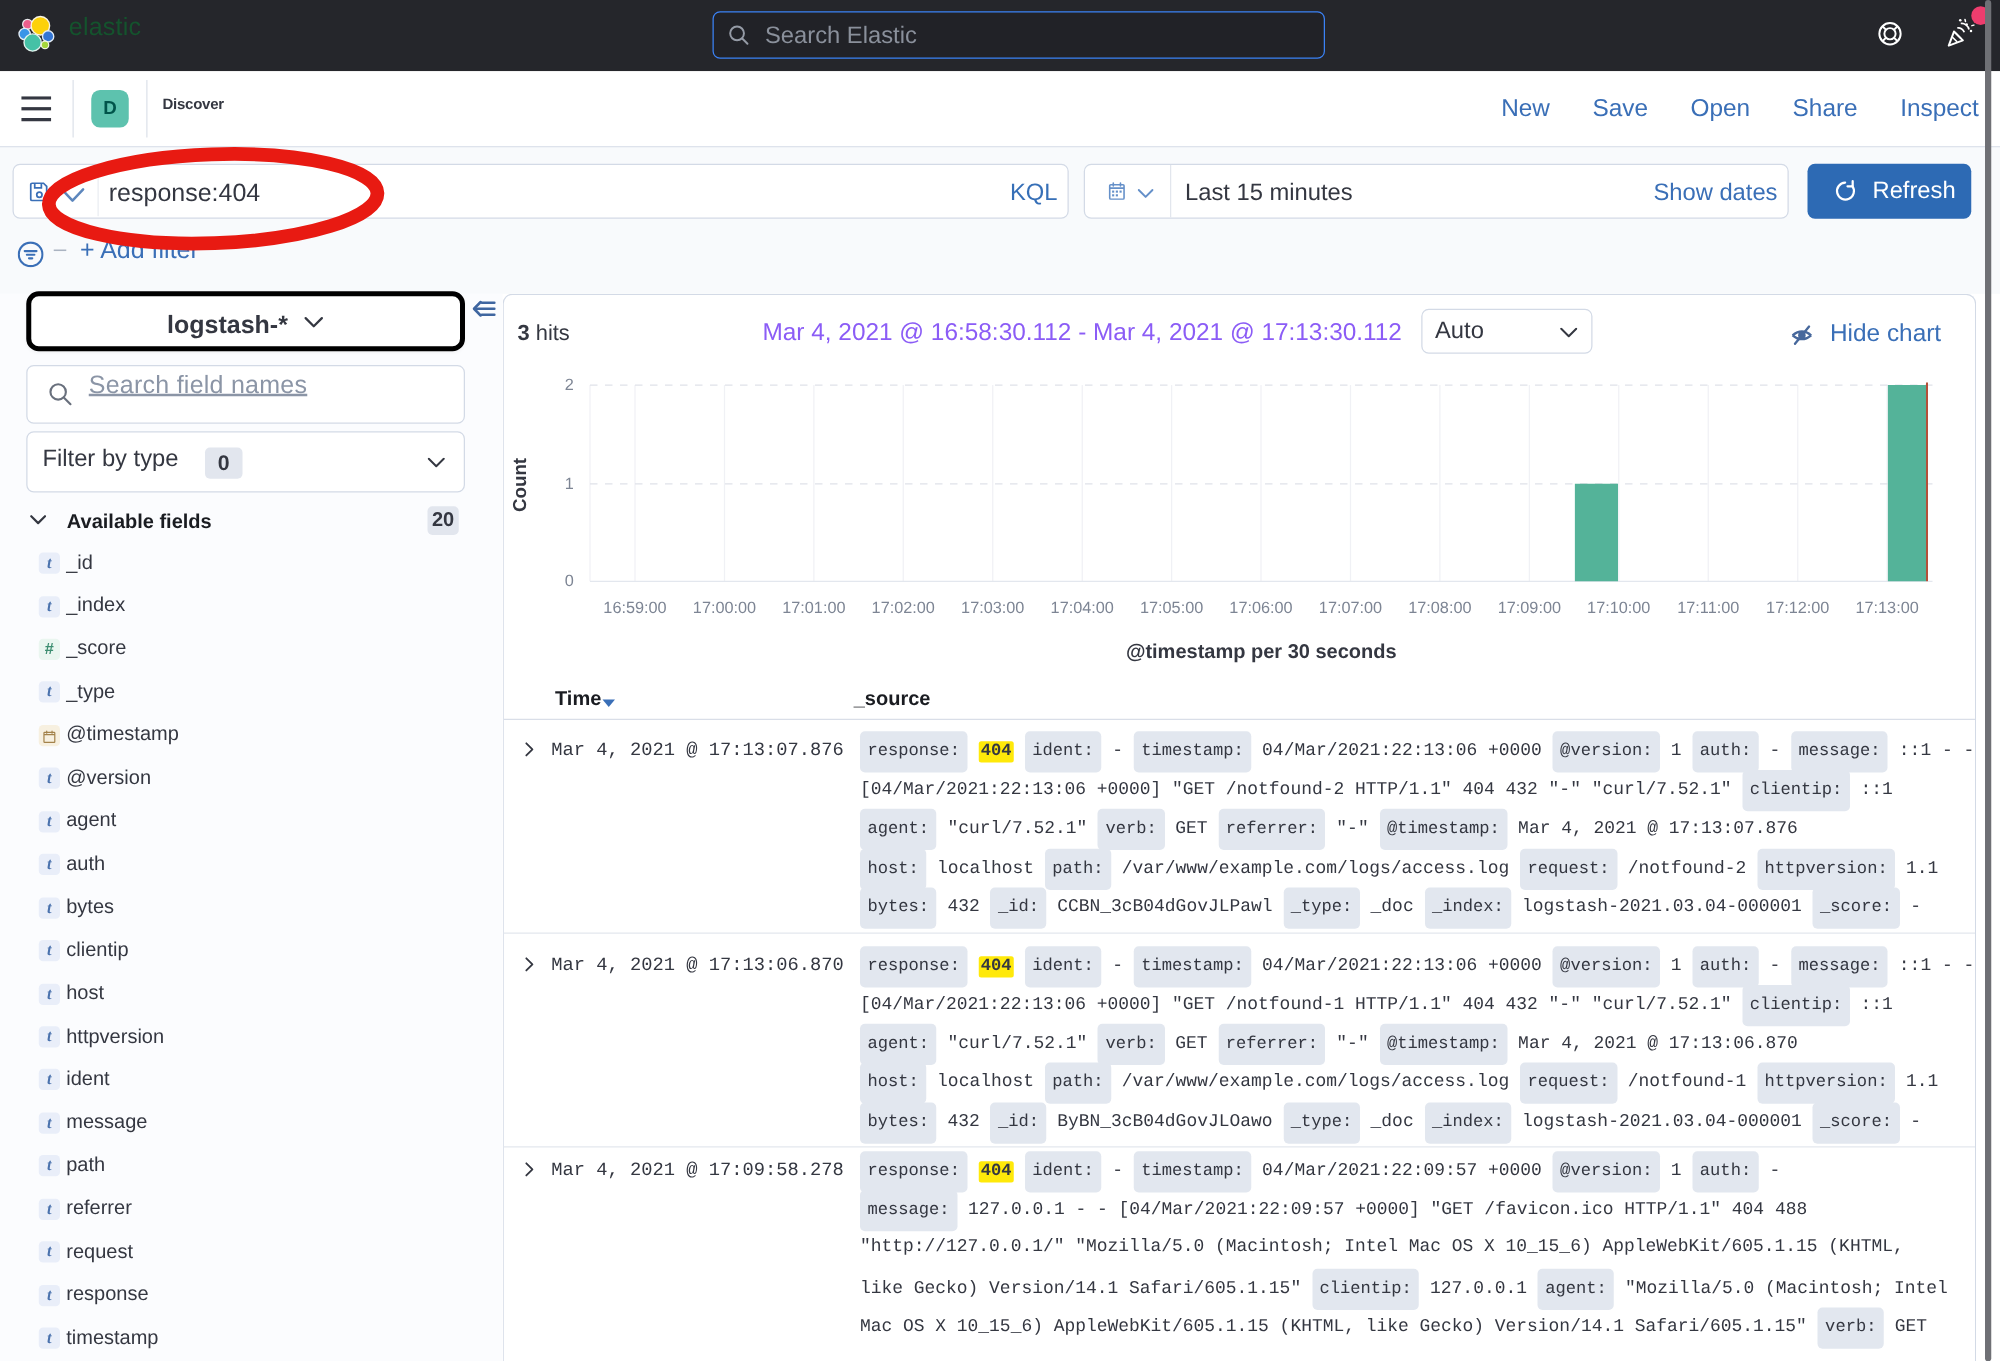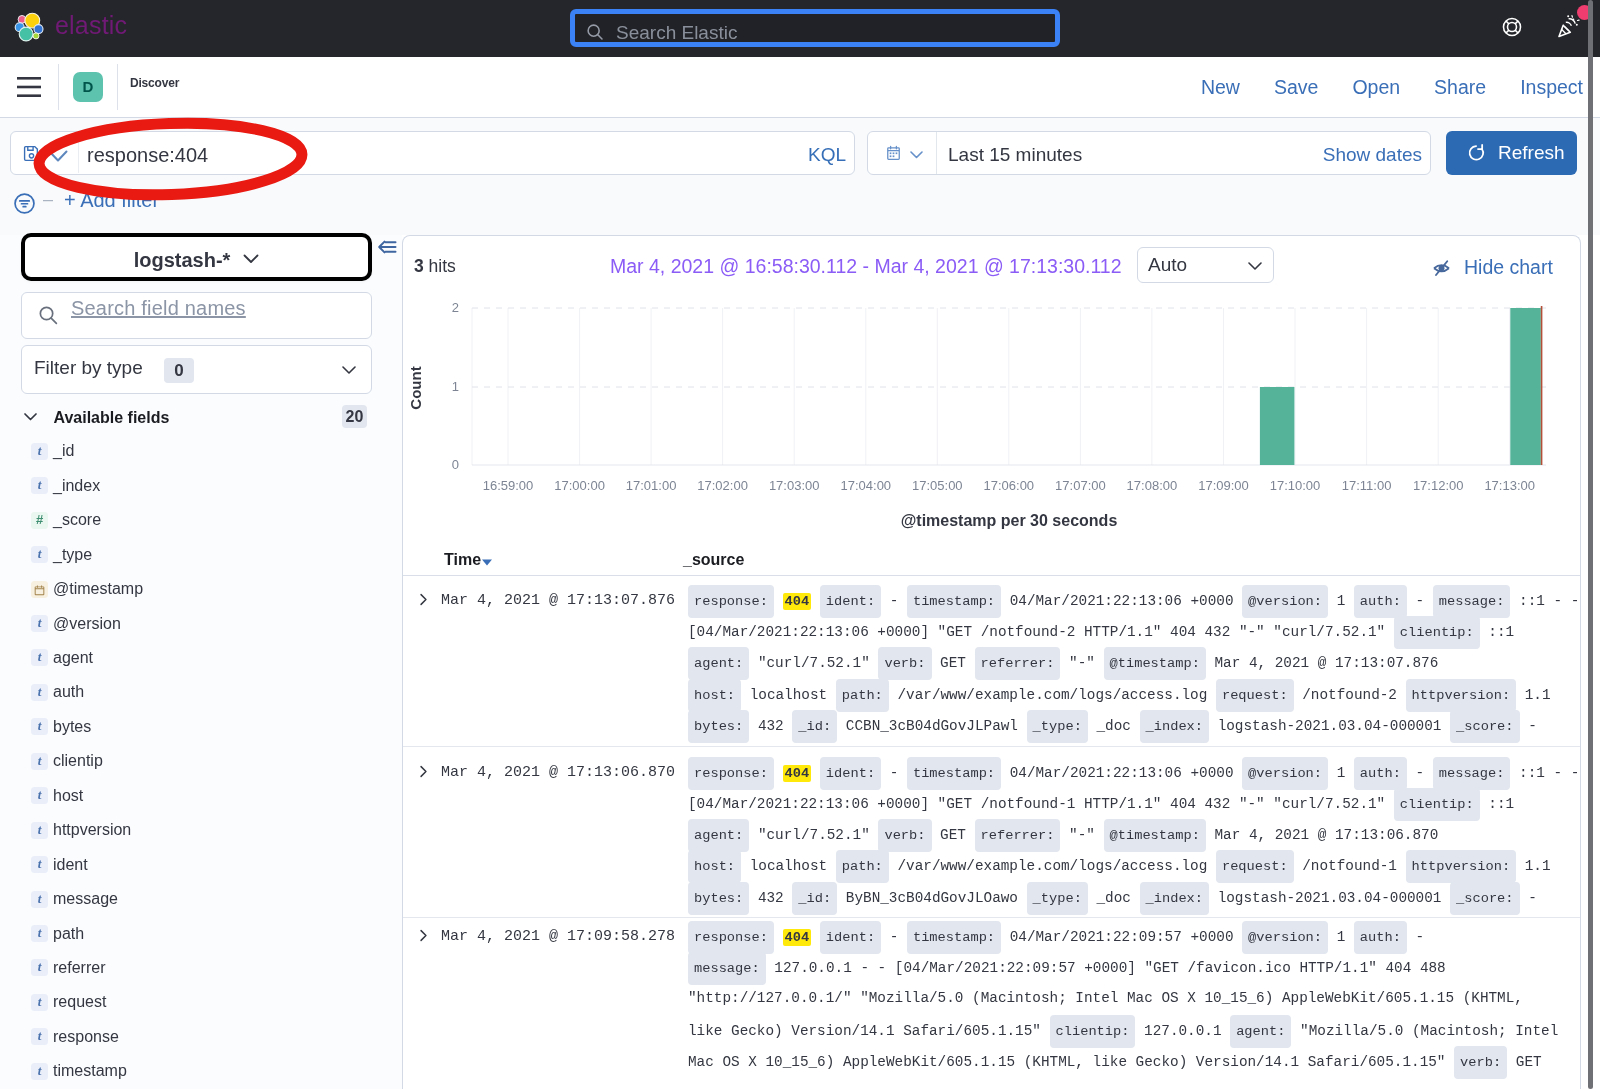--- a/index.html
+++ b/index.html
@@ -3,22 +3,22 @@
 <meta charset="utf-8">
 <style>
 * { margin:0; padding:0; box-sizing:border-box; }
 html,body { width:1600px; height:1089px; overflow:hidden; background:#fff;
   font-family:"Liberation Sans", sans-serif; }
 #page { position:relative; width:1600px; height:1089px; }
 .abs { position:absolute; }
 
 
 #topbar { left:0; top:0; width:1600px; height:57px; background:#25262b; }
-#elastic-word { left:55px; top:11px; color:#701a75; font-size:25px; letter-spacing:0.2px; }
-#gsearch { left:570px; top:9px; width:490px; height:38px; border:5px solid #3b82f6;
+#elastic-word { left:55px; top:11px; color:#14532d; font-size:20px; letter-spacing:0.2px; }
+#gsearch { left:570px; top:9px; width:490px; height:38px; border:1px solid #3b82f6;
   border-radius:6px; background:#212227; }
 #gsearch .ph { position:absolute; left:41px; top:8px; font-size:19px; color:#8a909b; }
 
 
 #navrow { left:0; top:57px; width:1600px; height:61px; background:#fff;
   border-bottom:1px solid #d3dae6; }
 .vsep { position:absolute; width:1px; background:#dde2ea; }
 #dchip { left:73px; top:72px; width:30px; height:30px; border-radius:7px; background:#5dc2ae;
   color:#00554b; font-weight:bold; font-size:15px; text-align:center; line-height:30px; }
 #bc-discover { left:130px; top:76px; font-size:12px; color:#343741; font-weight:700; letter-spacing:-0.2px; }

